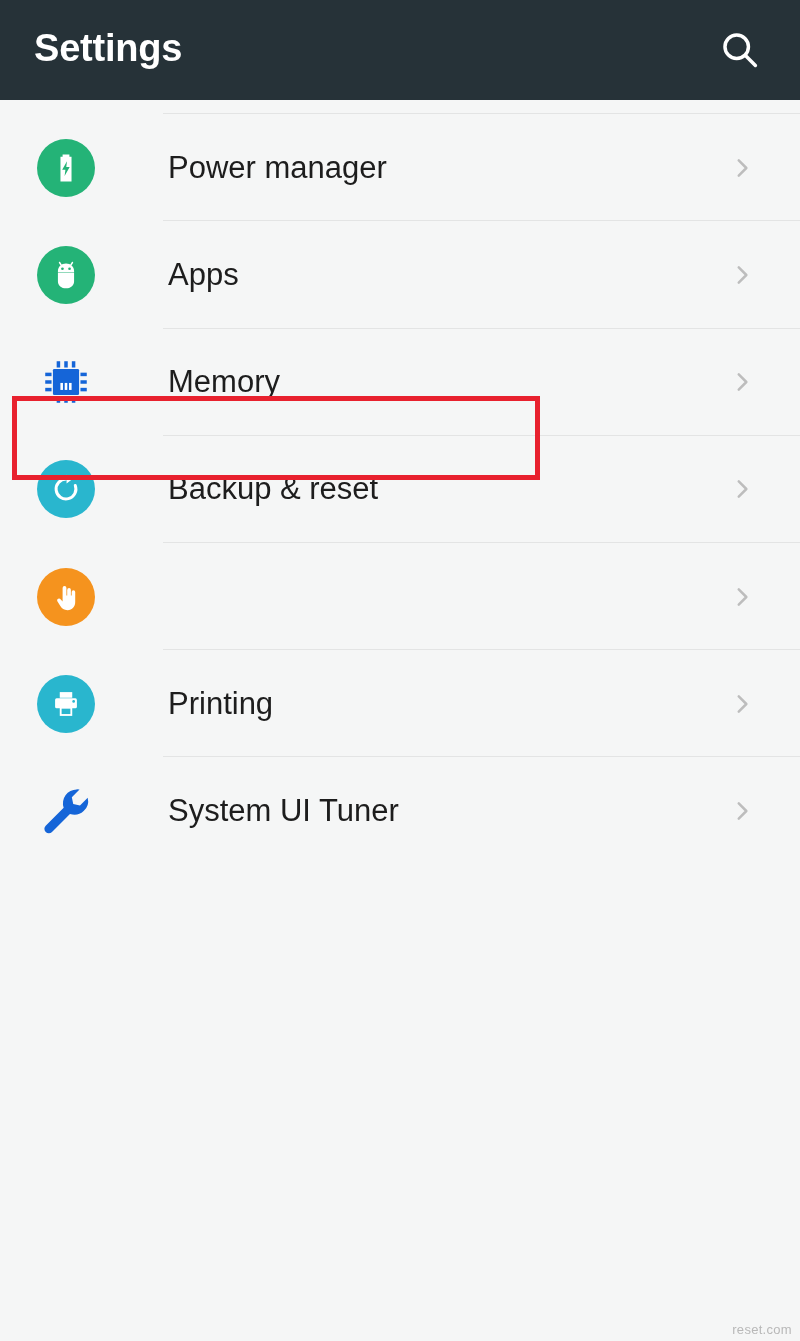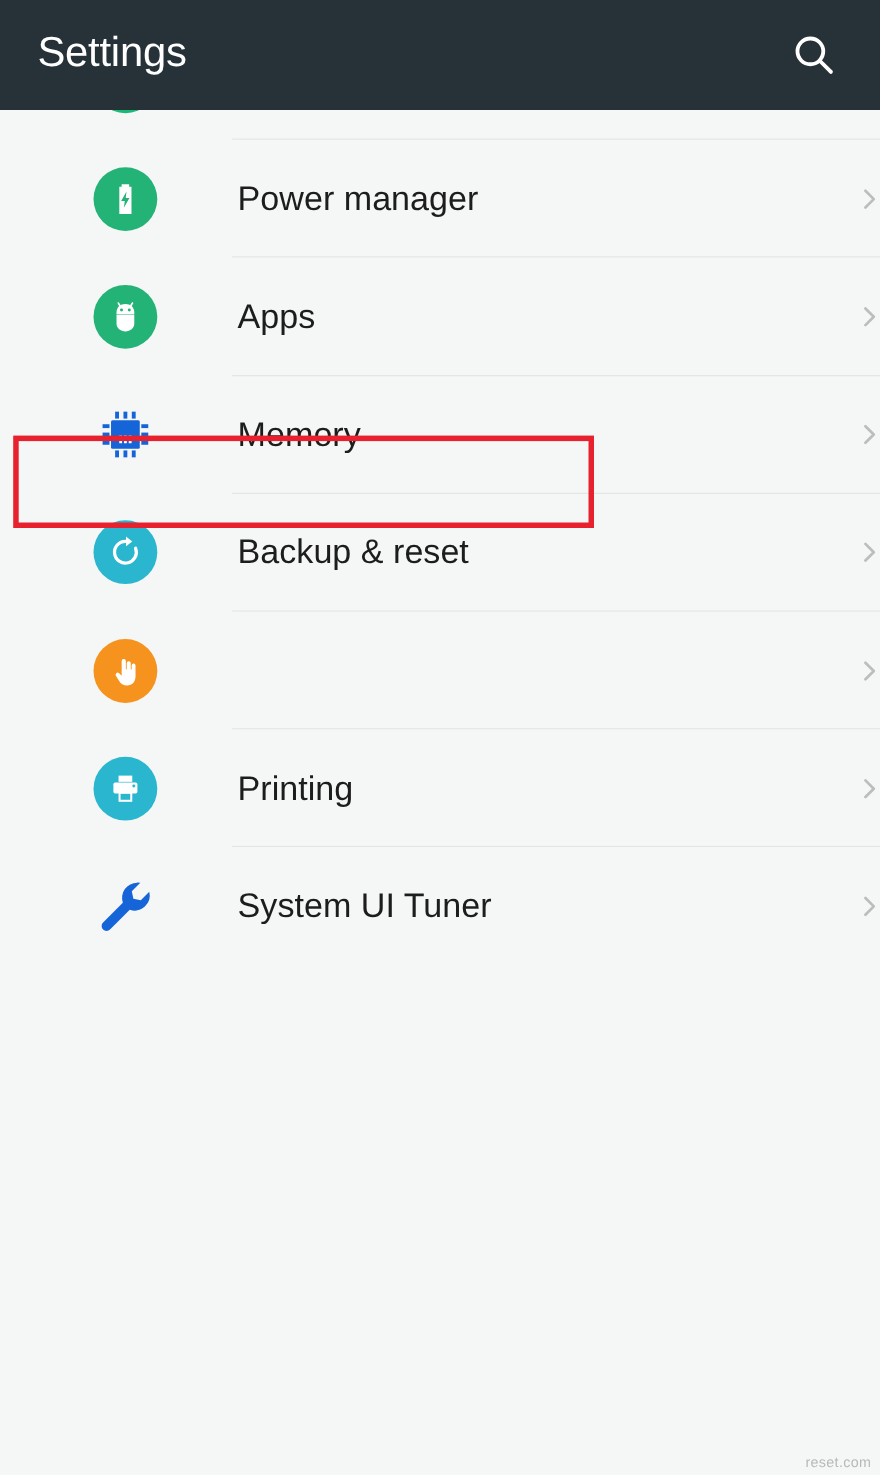--- a/index.html
+++ b/index.html
@@ -26,44 +26,43 @@
     width: 800px;
     height: 100px;
     background: #263238;
     z-index: 30;
   }
   #appbar-title {
     position: absolute;
     left: 34px;
     top: 24px;
     font-size: 38px;
-    font-weight: normal;
+    font-weight: bold;
     color: #ffffff;
     letter-spacing: -0.2px;
     line-height: 48px;
   }
   #search-button {
     position: absolute;
     right: 24px;
     top: 14px;
     width: 72px;
     height: 72px;
     display: flex;
     align-items: center;
     justify-content: center;
     cursor: pointer;
   }
 
   
   #list {
     position: absolute;
     left: 0;
-    top: 20px;           
-    width: 800px;
-    padding-left: 48px;
+    top: 7px;           
+    width: 800px;
   }
   .row {
     position: relative;
     height: 107.2px;
     width: 800px;
     display: flex;
     align-items: center;
     background: transparent;
     cursor: pointer;
   }

